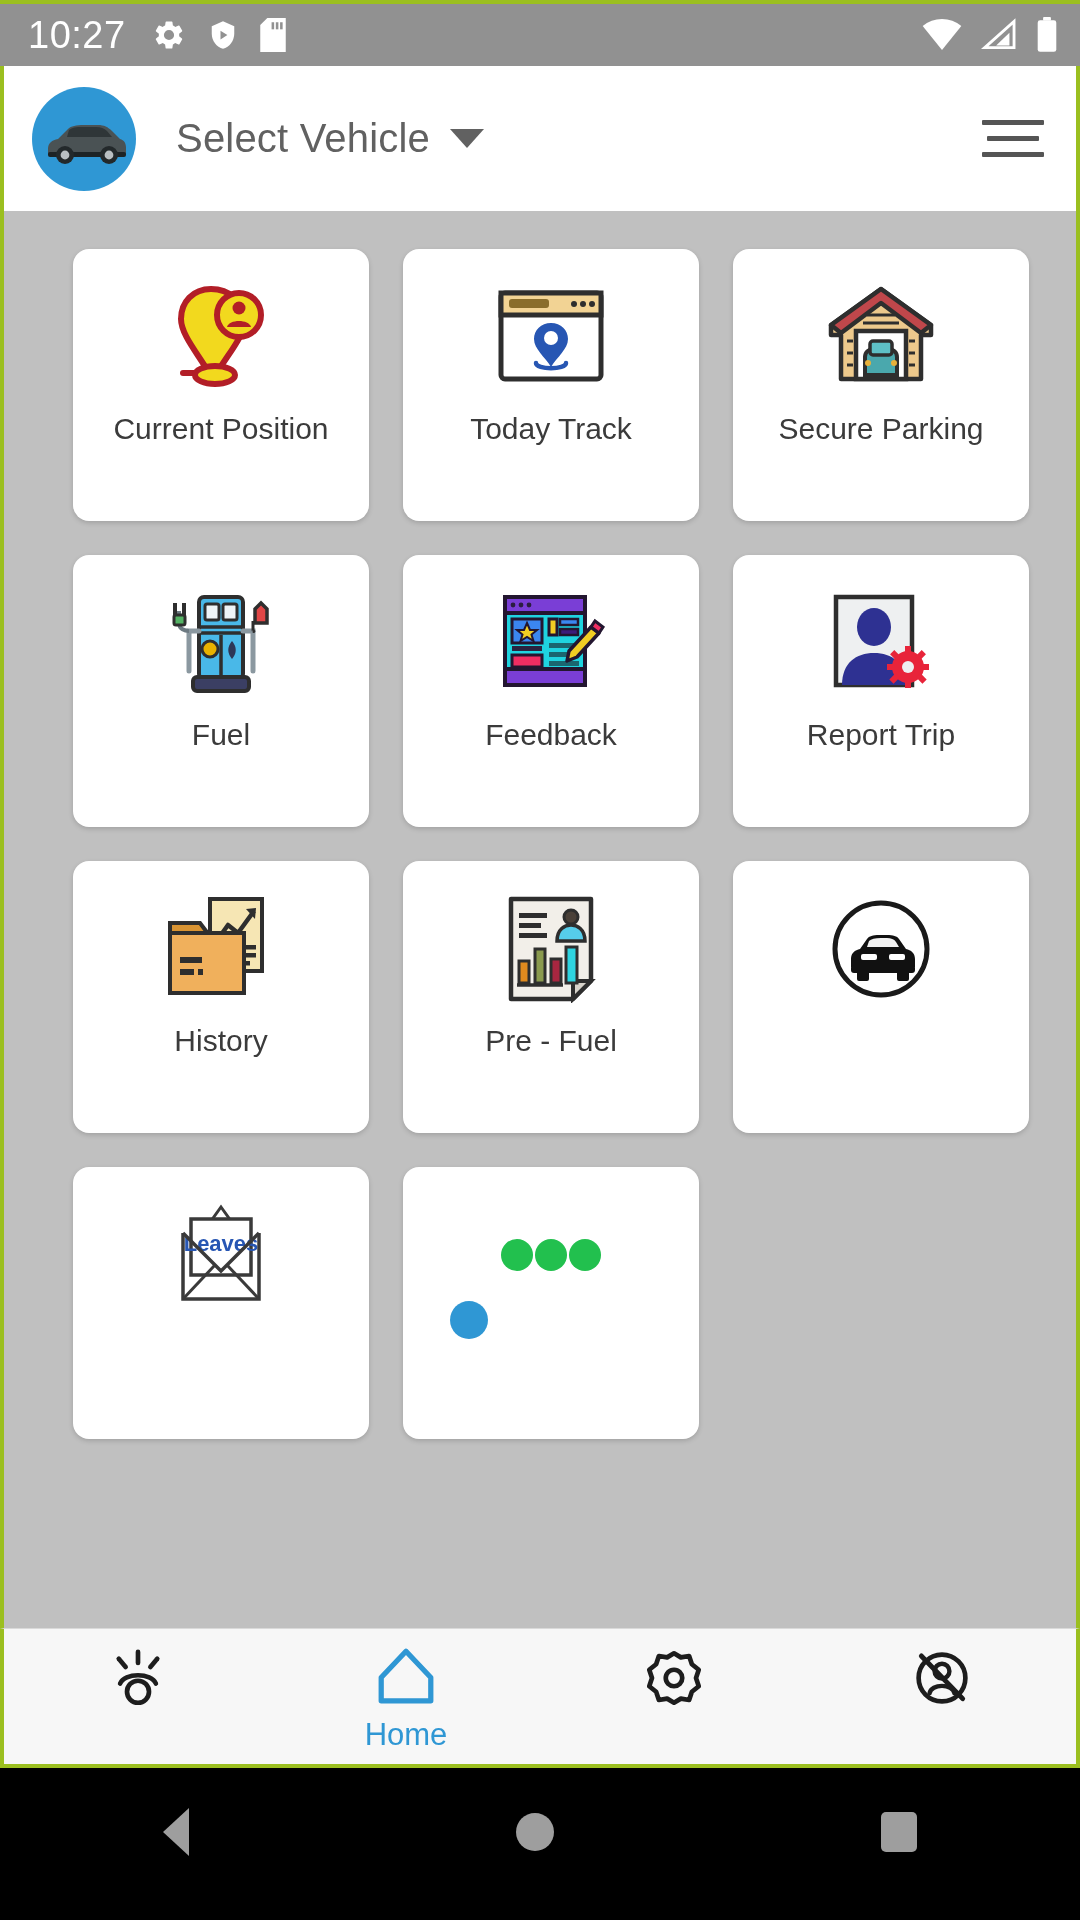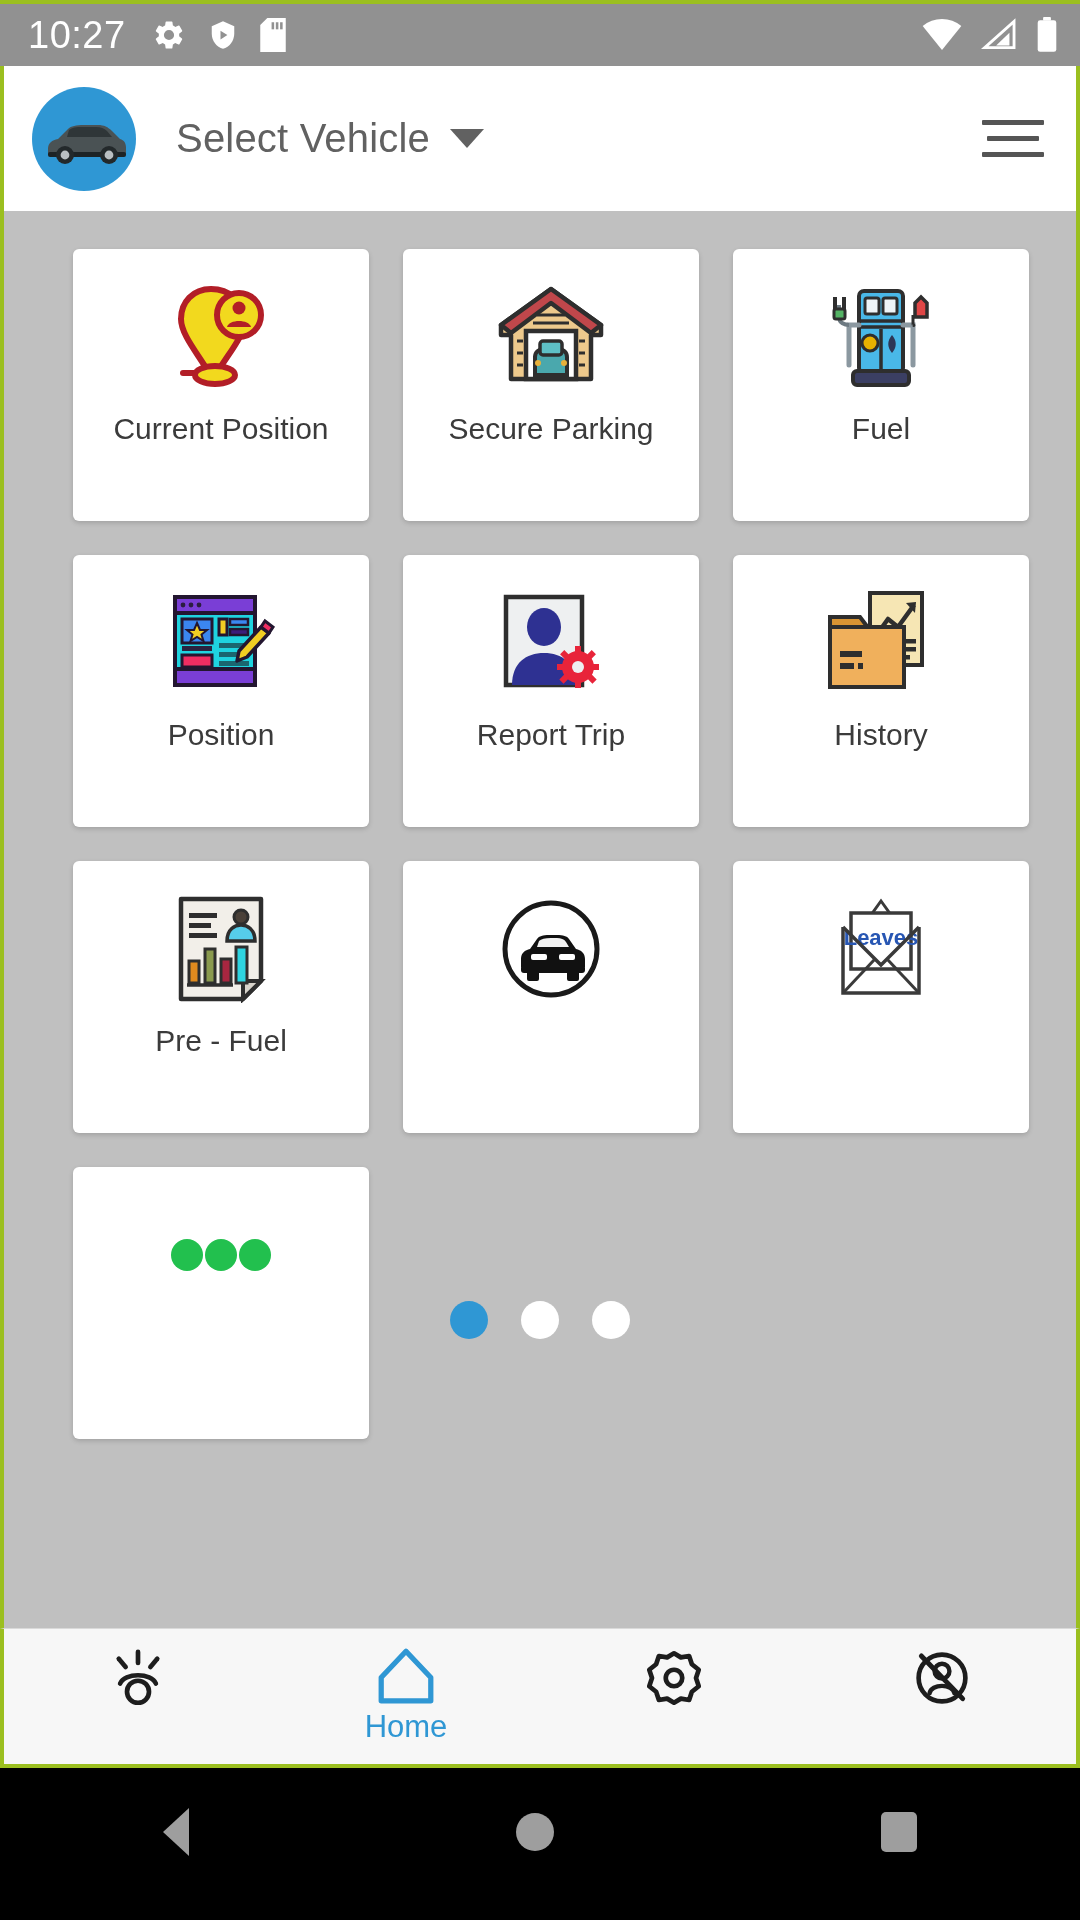--- a/index.html
+++ b/index.html
@@ -82,21 +82,21 @@
     overflow:hidden;
   }
   .grid {
     display:grid;
     grid-template-columns:repeat(3, 296px);
     gap:34px 34px;
     padding:38px 0 0 69px;
   }
   .tile {
     background:#ffffff;
-    border-radius:6px;
+    border-radius:16px;
     height:272px;
     box-shadow:0 2px 5px rgba(0,0,0,0.16);
     display:flex; flex-direction:column; align-items:center;
     padding-top:28px;
     cursor:pointer;
     overflow:hidden;
   }
   .tile .icon-wrap {
     height:120px; display:flex; align-items:center; 
   }
@@ -123,21 +123,21 @@
     border-top:1px solid #dadada;
     border-left:4px solid #9bbf1f;
     border-right:4px solid #9bbf1f;
     border-bottom:4px solid #9bbf1f;
     display:flex; align-items:flex-start;
     flex:0 0 auto;
     padding-top:16px;
   }
   .nav-item {
     flex:1 1 0; display:flex; flex-direction:column;
-    align-items:center; justify-content:flex-start; gap:4px;
+    align-items:center; justify-content:flex-start; gap:12px;
     cursor:pointer; height:100%;
   }
   .nav-item .nav-label {
     font-size:31px; color:#2f97d4; line-height:1;
   }
 
   
   .androidnav {
     height:128px; background:#000000;
     display:flex; align-items:center; justify-content:space-around;
@@ -223,20 +223,36 @@
             <line x1="16" y1="92" x2="40" y2="92" stroke="#b21e27" stroke-width="6" stroke-linecap="round"></line>
             <ellipse cx="48" cy="94" rx="20" ry="9" fill="#f2d91e" stroke="#b21e27" stroke-width="6"></ellipse>
             <circle cx="72" cy="34" r="22" fill="#f2d91e" stroke="#b21e27" stroke-width="6"></circle>
             <circle cx="72" cy="27" r="6.5" fill="#b21e27"></circle>
             <path d="M60 46 C62 38 82 38 84 46 Z" fill="#b21e27"></path>
           </svg>
         </div>
         <div class="tile-label">Current Position</div>
       </div>
 
+      <div class="tile">
+        <div class="icon-wrap">
+          <svg width="112" height="100" viewBox="0 0 112 100">
+            <rect x="6" y="6" width="100" height="86" rx="4" fill="#fff" stroke="#2e2e2e" stroke-width="5"></rect>
+            <rect x="6" y="6" width="100" height="22" fill="#f2d394" stroke="#2e2e2e" stroke-width="5"></rect>
+            <rect x="14" y="12" width="40" height="9" rx="3" fill="#8a6d2b"></rect>
+            <circle cx="79" cy="17" r="3" fill="#2e2e2e"></circle>
+            <circle cx="88" cy="17" r="3" fill="#2e2e2e"></circle>
+            <circle cx="97" cy="17" r="3" fill="#2e2e2e"></circle>
+            <path d="M56 36 C46 36 39 43 39 52 C39 62 50 70 56 80 C62 70 73 62 73 52 C73 43 66 36 56 36 Z" fill="#2756b3"></path>
+            <circle cx="56" cy="51" r="7" fill="#fff"></circle>
+            <path d="M41 76 C41 83 71 83 71 76" fill="none" stroke="#2756b3" stroke-width="4.5" stroke-linecap="round"></path>
+          </svg>
+        </div>
+        <div class="tile-label">Today Track</div>
+      </div>
 
       <div class="tile">
         <div class="icon-wrap">
           <svg width="112" height="108" viewBox="0 0 112 108">
             <path d="M56 6 L106 42 L106 52 L96 52 L96 96 L16 96 L16 52 L6 52 L6 42 Z" fill="#edc98c" stroke="#2e2e2e" stroke-width="4.5" stroke-linejoin="round"></path>
             <path d="M56 6 L106 42 L96 50 L56 20 L16 50 L6 42 Z" fill="#c0474b" stroke="#2e2e2e" stroke-width="4.5" stroke-linejoin="round"></path>
             <rect x="31" y="48" width="50" height="48" fill="#fff" stroke="#2e2e2e" stroke-width="4.5"></rect>
             <path d="M40 92 L40 74 C40 69 44 66 48 66 L64 66 C68 66 72 69 72 74 L72 92 Z" fill="#4aa8ad" stroke="#2e2e2e" stroke-width="4"></path>
             <rect x="45" y="58" width="22" height="14" rx="3" fill="#5ec0c6" stroke="#2e2e2e" stroke-width="3.5"></rect>
             <rect x="40" y="90" width="8" height="8" fill="#2e2e2e"></rect>
@@ -298,21 +314,21 @@
             <rect x="54" y="28" width="8" height="16" fill="#f2cd23" stroke="#231630" stroke-width="3"></rect>
             <rect x="65" y="28" width="18" height="6" fill="#3b86f0" stroke="#231630" stroke-width="2.5"></rect>
             <rect x="65" y="38" width="18" height="6" fill="#3b1d7a" stroke="#231630" stroke-width="2.5"></rect>
             <rect x="54" y="52" width="30" height="5" fill="#1a6670"></rect>
             <rect x="54" y="61" width="30" height="5" fill="#1a6670"></rect>
             <rect x="54" y="70" width="30" height="5" fill="#1a6670"></rect>
             <path d="M74 60 L96 36 L104 42 L82 66 L72 70 Z" fill="#f2cd23" stroke="#231630" stroke-width="3.5" stroke-linejoin="round"></path>
             <path d="M96 36 L104 42 L108 36 L100 30 Z" fill="#ef2d62" stroke="#231630" stroke-width="3"></path>
           </svg>
         </div>
-        <div class="tile-label">Position</div>
+        <div class="tile-label">Feedback</div>
       </div>
 
       <div class="tile">
         <div class="icon-wrap">
           <svg width="106" height="104" viewBox="0 0 106 104">
             <rect x="8" y="6" width="76" height="88" fill="#eef0f1" stroke="#2e2e2e" stroke-width="4.5"></rect>
             <ellipse cx="46" cy="36" rx="17" ry="19" fill="#2e3192"></ellipse>
             <path d="M14 94 C14 72 28 62 46 62 C64 62 78 72 78 94 Z" fill="#2e3192"></path>
             <g>
               <circle cx="80" cy="76" r="16" fill="#e8243a"></circle>

